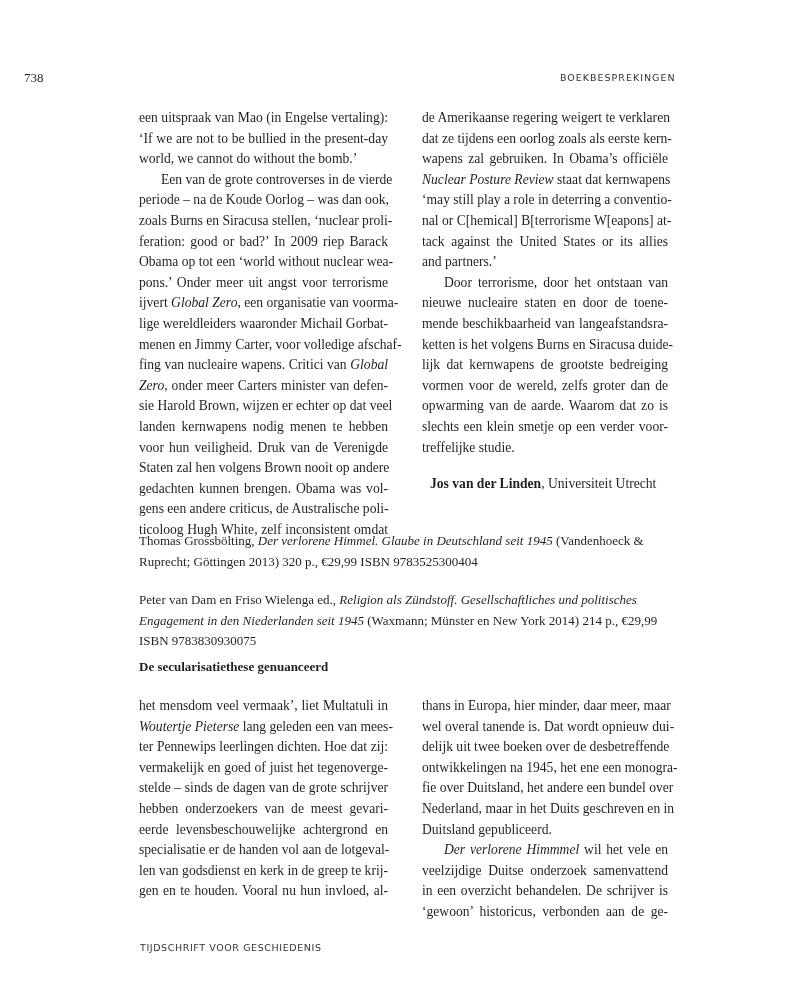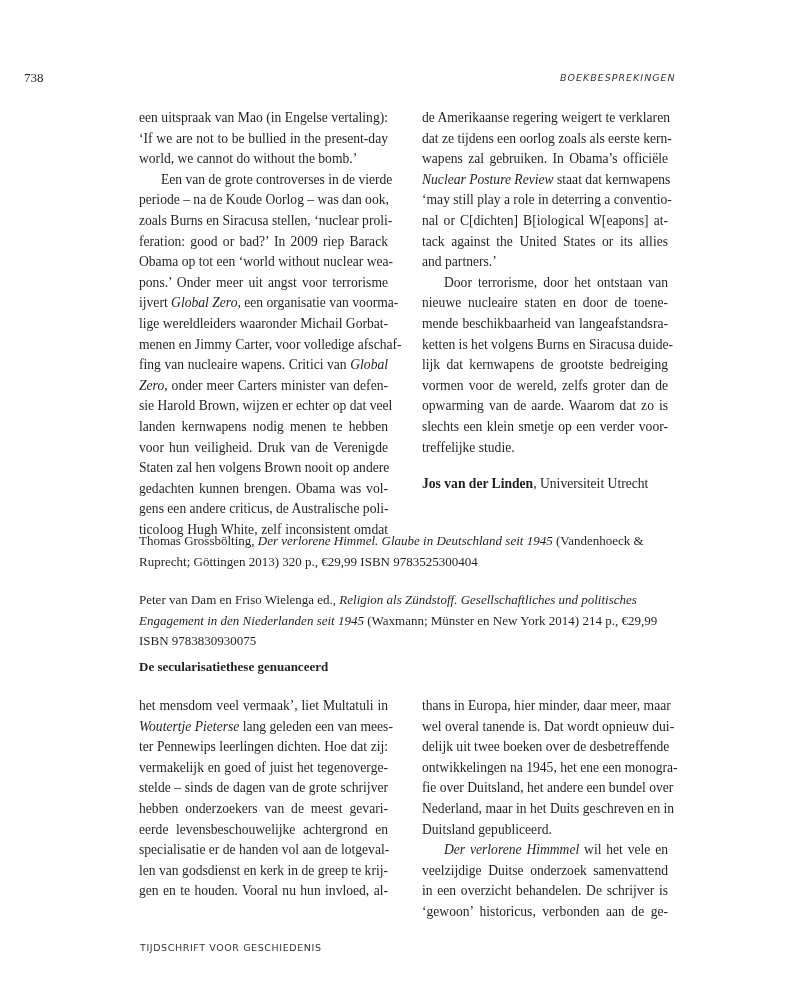--- a/index.html
+++ b/index.html
@@ -1,23 +1,23 @@
 <!DOCTYPE html>
 <html><head>
 <meta charset="utf-8">
 <style>
   html, body { margin: 0; padding: 0; background: #ffffff; }
   body { width: 794px; height: 983px; position: relative; overflow: hidden;
          font-family: "Liberation Serif", "DejaVu Serif", serif; color: #231f20; }
   .abs { position: absolute; }
   .pagenum { left: 24px; top: 70px; font-size: 13px; }
   .running-head { left: 560px; top: 72px; width: 108px; text-align: center;
-                  font-family: "DejaVu Sans", sans-serif; font-size: 9.5px; letter-spacing: 1px; color: #333; font-style: italic; }
+                  font-family: "DejaVu Sans", sans-serif; font-size: 9.5px; letter-spacing: 1px; color: #333; }
   .col { font-size: 13.6px; line-height: 20.6px; text-align: justify; hyphens: none; }
-  .col p { margin: 0; }
+  .col p { margin: 8px; }
   .col-l { left: 139px; width: 249px; }
   .col-r { left: 422px; width: 246px; }
   .top { top: 108px; }
   .bottom { top: 696px; }
   .line { display: block; text-align: justify; text-align-last: justify; white-space: nowrap; }
   .line.last { text-align-last: left; }
   .line.ind { padding-left: 22px; }
   .sig { margin-top: 16px !important; }
   .refs { left: 139px; width: 530px; font-size: 13px; line-height: 20.5px; }
   .ref { margin: 0 0 18px 0; }
@@ -55,21 +55,21 @@
   <span class="line">gens een andere criticus, de Australische poli-</span>
   <span class="line">ticoloog Hugh White, zelf inconsistent omdat</span>
 </div>
 
 <div class="abs col col-r top">
   <span class="line">de Amerikaanse regering weigert te verklaren</span>
   <span class="line">dat ze tijdens een oorlog zoals als eerste kern-</span>
   <span class="line">wapens zal gebruiken. In Obama’s officiële</span>
   <span class="line"><i>Nuclear Posture Review</i><span> staat dat kernwapens</span></span>
   <span class="line">‘may still play a role in deterring a conventio-</span>
-  <span class="line">nal or C[dichten] B[iological W[eapons] at-</span>
+  <span class="line">nal or C[hemical] B[terrorisme W[eapons] at-</span>
   <span class="line">tack against the United States or its allies</span>
   <span class="line last">and partners.’</span>
   <span class="line ind">Door terrorisme, door het ontstaan van</span>
   <span class="line">nieuwe nucleaire staten en door de toene-</span>
   <span class="line">mende beschikbaarheid van langeafstandsra-</span>
   <span class="line">ketten is het volgens Burns en Siracusa duide-</span>
   <span class="line">lijk dat kernwapens de grootste bedreiging</span>
   <span class="line">vormen voor de wereld, zelfs groter dan de</span>
   <span class="line">opwarming van de aarde. Waarom dat zo is</span>
   <span class="line">slechts een klein smetje op een verder voor-</span>

